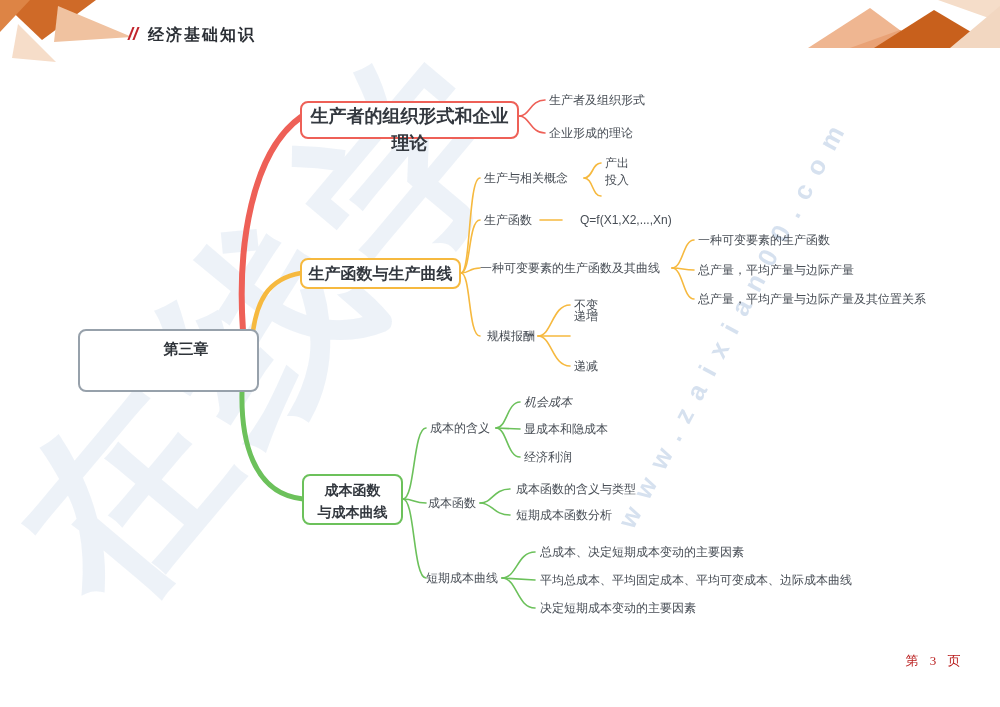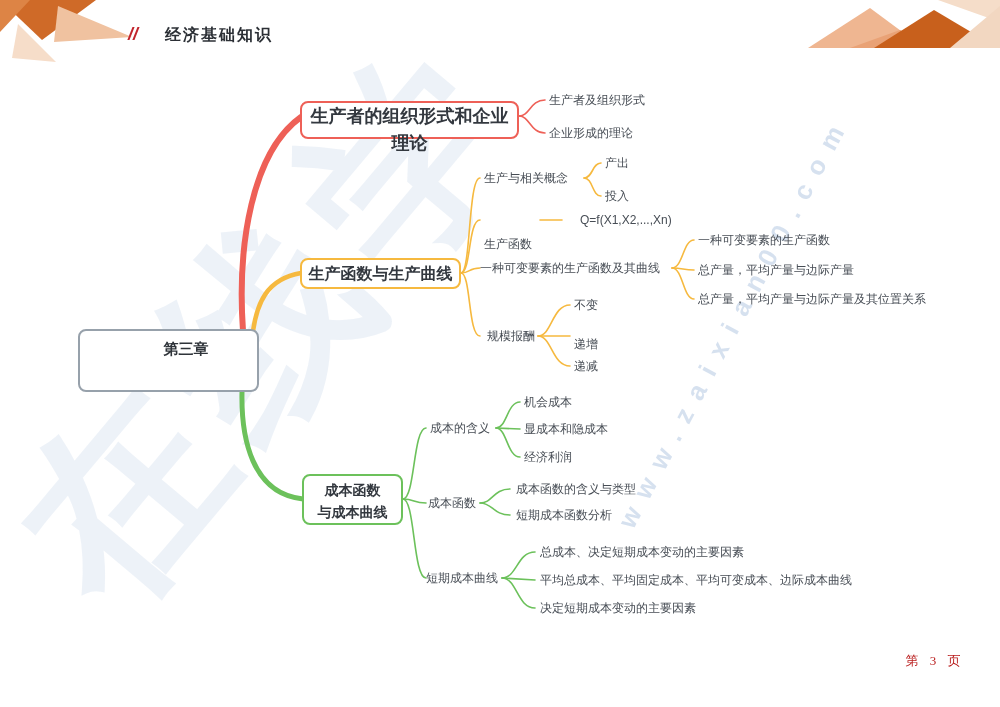--- a/index.html
+++ b/index.html
@@ -12,21 +12,21 @@
   .wm-site{position:absolute;left:640px;top:500px;height:34px;line-height:34px;
     font-size:26px;font-weight:bold;letter-spacing:13px;white-space:nowrap;
     color:rgba(163,188,219,0.45);transform:rotate(-62deg);transform-origin:0 100%;z-index:0;}
   
   .corner{position:absolute;z-index:1;}
   
   svg.connectors{position:absolute;left:0;top:0;z-index:2;}
   
   .header{position:absolute;left:128px;top:24px;z-index:3;white-space:nowrap;}
   .header .slashes{color:#c2242b;font-weight:bold;font-style:italic;font-size:18px;margin-right:10px;}
-  .header .title{color:#2b2f35;font-weight:bold;font-size:16px;letter-spacing:2px;margin-left:17px;}
+  .header .title{color:#2b2f35;font-weight:bold;font-size:16px;letter-spacing:2px;}
   .footer{position:absolute;left:880px;top:652px;width:110px;text-align:center;z-index:3;
     font-family:"Liberation Serif",serif;font-size:13px;color:#b91c1c;letter-spacing:4px;}
   
   .box{position:absolute;box-sizing:border-box;background:#ffffff;border-radius:8px;
     text-align:center;font-weight:bold;color:#33383f;z-index:3;}
   .root{left:78px;top:329px;width:181px;height:63px;border:2px solid #97a1ab;
     font-size:15px;line-height:1.55;padding-top:6px;color:#2f343a;padding-left:35px;}
   .b1{left:300px;top:101px;width:219px;height:38px;border:2px solid #ee6057;font-size:18px;line-height:27px;}
   .b2{left:300px;top:258px;width:161px;height:31px;border:2px solid #f6b93f;font-size:16px;line-height:27px;}
   .b3{left:302px;top:474px;width:101px;height:51px;border:2px solid #6cc15b;font-size:14px;line-height:22px;padding-top:3px;}
@@ -105,38 +105,38 @@
     <div>第三章</div>
   </div>
 
   <div class="box b1">生产者的组织形式和企业理论</div>
   <div class="lbl" style="left:549px;top:92px;">生产者及组织形式</div>
   <div class="lbl" style="left:549px;top:125px;">企业形成的理论</div>
 
   <div class="box b2">生产函数与生产曲线</div>
   <div class="lbl" style="left:484px;top:170px;">生产与相关概念</div>
   <div class="lbl" style="left:605px;top:155px;">产出</div>
-  <div class="lbl" style="left:605px;top:188px;">投入</div>
-  <div class="lbl" style="left:484px;top:212px;margin-top:24px;">生产函数</div>
+  <div class="lbl" style="left:605px;top:172px;">投入</div>
+  <div class="lbl" style="left:484px;top:212px;">生产函数</div>
   <div class="lbl" style="left:566px;top:212px;margin-left:14px;">Q=f(X1,X2,...,Xn)</div>
   <div class="lbl" style="left:480px;top:260px;">一种可变要素的生产函数及其曲线</div>
   <div class="lbl" style="left:698px;top:232px;">一种可变要素的生产函数</div>
   <div class="lbl" style="left:698px;top:262px;">总产量，平均产量与边际产量</div>
   <div class="lbl" style="left:698px;top:291px;text-align:right;">总产量，平均产量与边际产量及其位置关系</div>
   <div class="lbl" style="left:487px;top:328px;">规模报酬</div>
   <div class="lbl" style="left:574px;top:297px;">不变</div>
-  <div class="lbl" style="left:574px;top:336px;">递增</div>
+  <div class="lbl" style="left:574px;top:308px;">递增</div>
   <div class="lbl" style="left:574px;top:358px;">递减</div>
 
   <div class="box b3">
     <div>成本函数</div>
     <div>与成本曲线</div>
   </div>
   <div class="lbl" style="left:430px;top:420px;">成本的含义</div>
-  <div class="lbl" style="left:524px;top:394px;">机会成本</div>
+  <div class="lbl" style="left:524px;top:394px;font-style:italic;">机会成本</div>
   <div class="lbl" style="left:524px;top:421px;">显成本和隐成本</div>
   <div class="lbl" style="left:524px;top:449px;"></div>
   <div class="lbl" style="left:524px;top:449px;">经济利润</div>
   <div class="lbl" style="left:428px;top:495px;">成本函数</div>
   <div class="lbl" style="left:516px;top:481px;">成本函数的含义与类型</div>
   <div class="lbl" style="left:516px;top:507px;">短期成本函数分析</div>
   <div class="lbl" style="left:426px;top:570px;">短期成本曲线</div>
   <div class="lbl" style="left:540px;top:544px;">总成本、决定短期成本变动的主要因素</div>
   <div class="lbl" style="left:540px;top:572px;font-family:Liberation Serif, serif;">平均总成本、平均固定成本、平均可变成本、边际成本曲线</div>
   <div class="lbl" style="left:540px;top:600px;">决定短期成本变动的主要因素</div>

